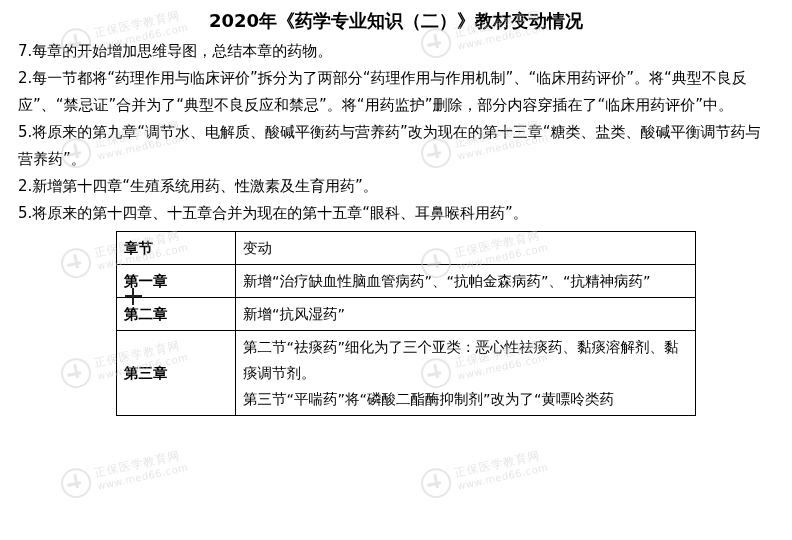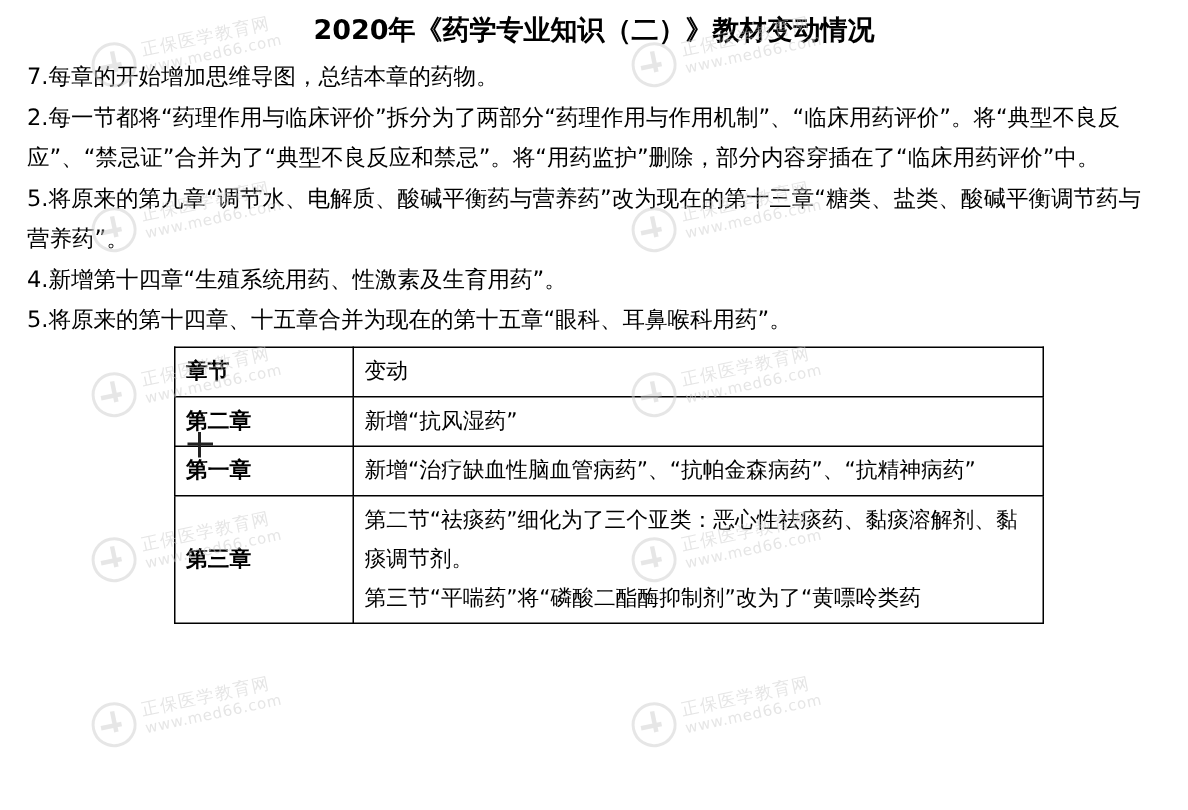--- a/index.html
+++ b/index.html
@@ -238,37 +238,37 @@
         <div class="wm-t2">www.med66.com</div>
       </div>
     </div>
   </div>
 
   <div class="doc-title">2020年《药学专业知识（二）》教材变动情况</div>
 
   <p class="para">7.每章的开始增加思维导图，总结本章的药物。</p>
   <p class="para">2.每一节都将“药理作用与临床评价”拆分为了两部分“药理作用与作用机制”、“临床用药评价”。将“典型不良反应”、“禁忌证”合并为了“典型不良反应和禁忌”。将“用药监护”删除，部分内容穿插在了“临床用药评价”中。</p>
   <p class="para">5.将原来的第九章“调节水、电解质、酸碱平衡药与营养药”改为现在的第十三章“糖类、盐类、酸碱平衡调节药与营养药”。</p>
-  <p class="para">4.新增第十四章“生殖系统用药、性激素及生育用药”。</p>
+  <p class="para">2.新增第十四章“生殖系统用药、性激素及生育用药”。</p>
   <p class="para">5.将原来的第十四章、十五章合并为现在的第十五章“眼科、耳鼻喉科用药”。</p>
 
   <div class="tbl-wrap">
     <table class="var-table">
       <tbody>
           <tr>
         <td class="col-chap">章节</td>
         <td>变动</td>
       </tr>
       <tr>
+        <td class="col-chap">第一章</td>
+        <td>新增“治疗缺血性脑血管病药”、“抗帕金森病药”、“抗精神病药”</td>
+      </tr>
+      <tr>
         <td class="col-chap">第二章</td>
         <td>新增“抗风湿药”</td>
-      </tr>
-      <tr>
-        <td class="col-chap">第一章</td>
-        <td>新增“治疗缺血性脑血管病药”、“抗帕金森病药”、“抗精神病药”</td>
       </tr>
       <tr>
         <td class="col-chap">第三章</td>
         <td style="white-space: pre-line;">第二节“祛痰药”细化为了三个亚类：恶心性祛痰药、黏痰溶解剂、黏痰调节剂。
 第三节“平喘药”将“磷酸二酯酶抑制剂”改为了“黄嘌呤类药</td>
       </tr>
     </tbody>
       </table>
   </div>
 

